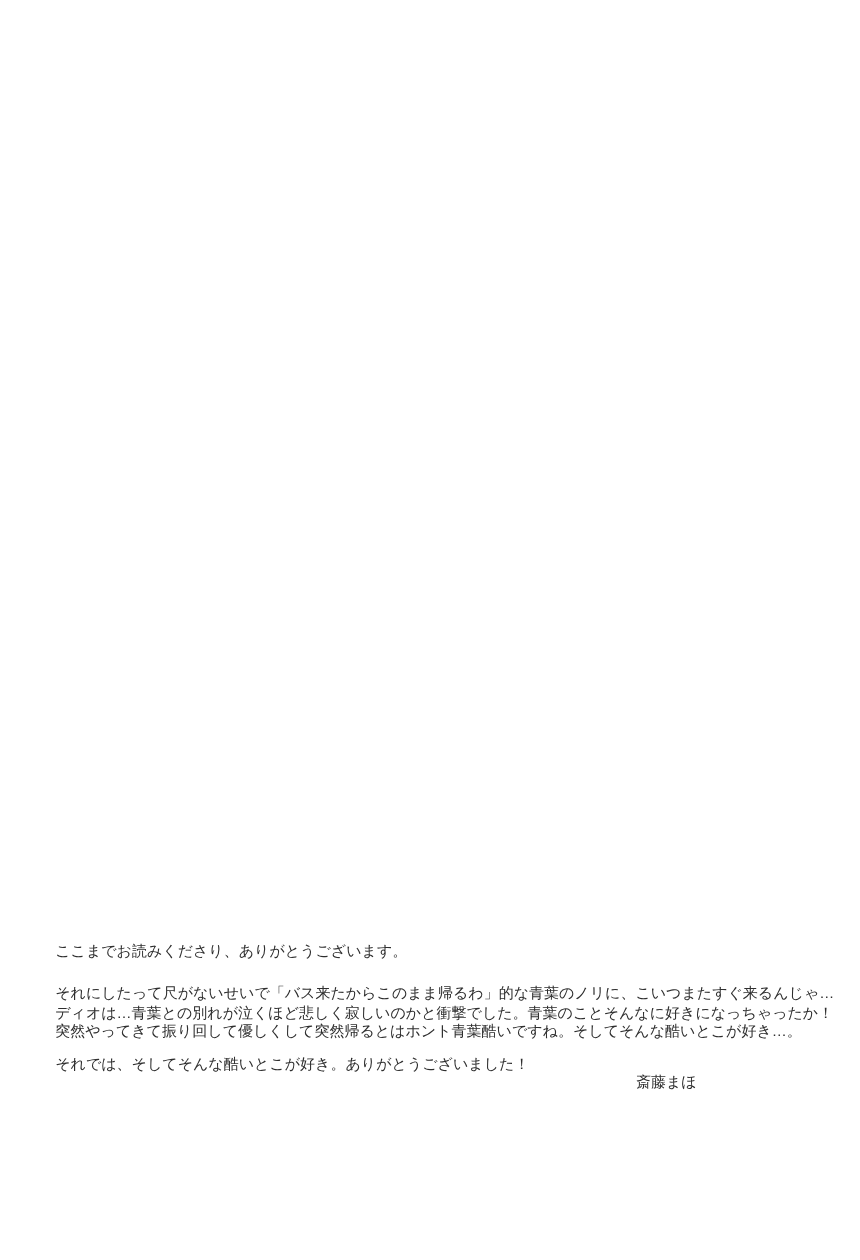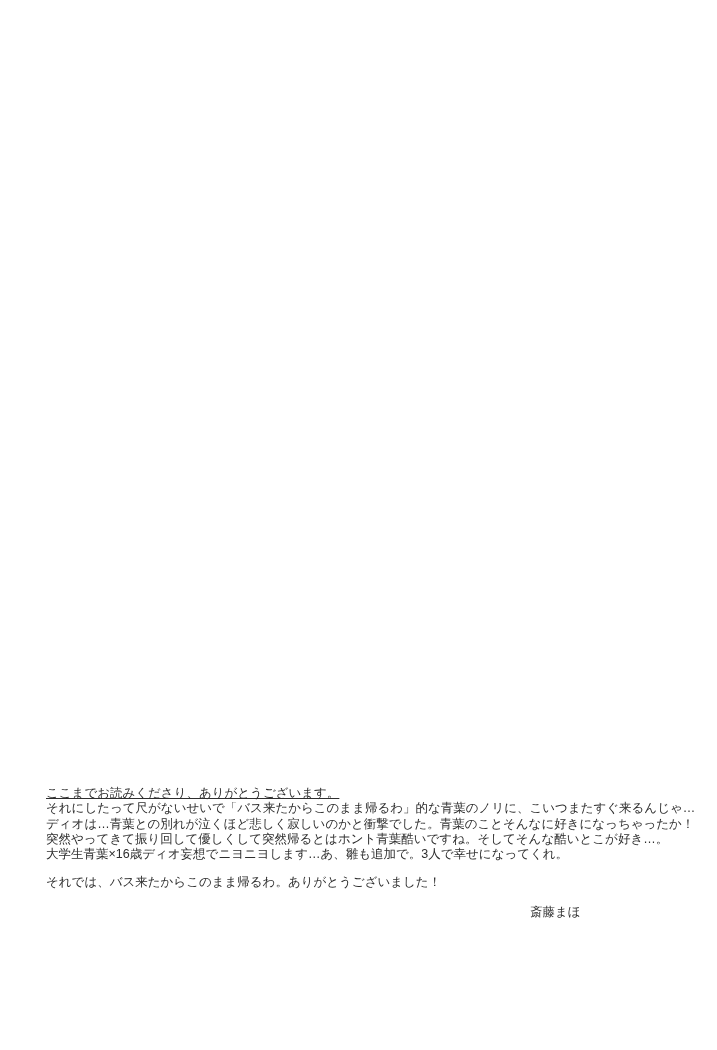--- a/index.html
+++ b/index.html
@@ -29,40 +29,38 @@
     right: 30px;
     color: #2e2e2e;
     font-size: 12.5px;
     line-height: 15.3px;
     letter-spacing: 0px;
   }
   .line {
     white-space: nowrap;
   }
   .greeting {
-    text-decoration: underline;
+    margin-bottom: 20px;
   }
   .closing {
     margin-top: 13px;
   }
   .signature {
-    margin-top: 14px;
     margin-left: 484px;
     white-space: nowrap;
   }
 </style>
 </head>
 <body>
 
 <div class="page">
   <div class="afterword">
     <div class="line greeting">ここまでお読みくださり、ありがとうございます。</div>
 
     <div class="line">それにしたって尺がないせいで「バス来たからこのまま帰るわ」的な青葉のノリに、こいつまたすぐ来るんじゃ…</div>
     <div class="line">ディオは…青葉との別れが泣くほど悲しく寂しいのかと衝撃でした。青葉のことそんなに好きになっちゃったか！</div>
     <div class="line">突然やってきて振り回して優しくして突然帰るとはホント青葉酷いですね。そしてそんな酷いとこが好き…。</div>
-    <div class="line">大学生青葉×16歳ディオ妄想でニヨニヨします…あ、雛も追加で。3人で幸せになってくれ。</div>
 
-    <div class="line closing">それでは、バス来たからこのまま帰るわ。ありがとうございました！</div>
+    <div class="line closing">それでは、そしてそんな酷いとこが好き。ありがとうございました！</div>
 
     <div class="signature">斎藤まほ</div>
   </div>
 </div>
 
 </body></html>

